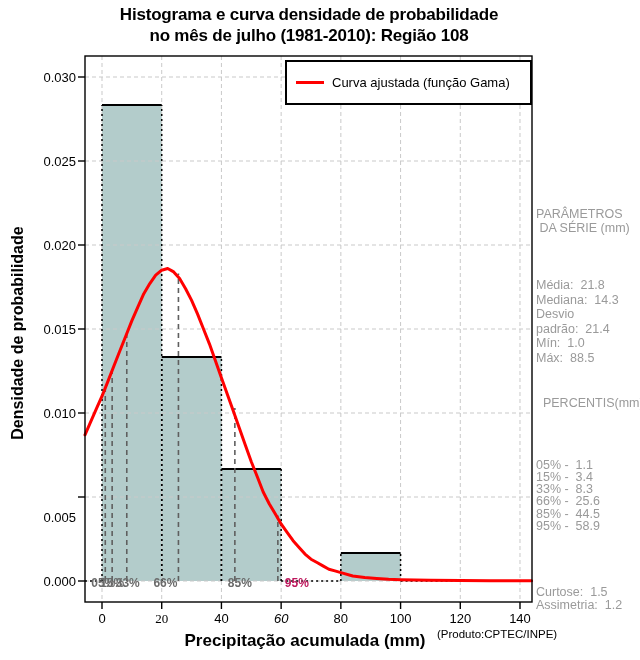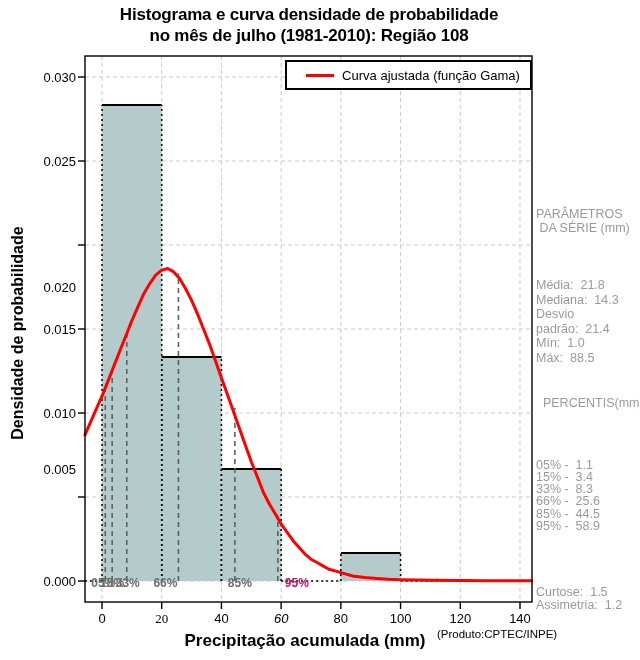--- a/index.html
+++ b/index.html
@@ -2,23 +2,23 @@
 <html><head>
 <meta charset="utf-8">
 <style>
   html,body{margin:0;padding:0;background:#fff;}
   #app{position:relative;width:640px;height:660px;background:#fff;
        font-family:"Liberation Sans",sans-serif;overflow:hidden;}
   #chart{position:absolute;left:0;top:0;}
   .title-line{position:absolute;left:0;width:618px;text-align:center;
        font-weight:bold;font-size:17px;color:#000;letter-spacing:-0.2px;}
   #title-1{top:5px;} #title-2{top:26px;}
-  #legend{position:absolute;left:285px;top:60px;width:247px;height:30px;
+  #legend{position:absolute;left:285px;top:60px;width:247px;height:45px;
        border:2px solid #000;background:#fff;box-sizing:border-box;
-       display:flex;flex-direction:row;justify-content:center;gap:11px;padding-left:9px;}
+       display:flex;flex-direction:column;justify-content:center;gap:11px;padding-left:9px;}
   .legend-row{display:flex;align-items:center;gap:8px;}
   .legend-swatch{display:inline-block;width:28px;height:3px;}
   .legend-label{font-size:13px;color:#000;white-space:nowrap;}
   #y-axis-label{position:absolute;left:18px;top:333px;transform:translate(-50%,-50%) rotate(-90deg);
        font-weight:bold;font-size:16px;white-space:nowrap;color:#000;}
   #x-axis-label{position:absolute;left:0;top:631px;width:610px;text-align:center;
        font-weight:bold;font-size:17px;color:#000;}
   #x-axis-note{position:absolute;left:437px;top:628px;font-size:11.5px;color:#000;white-space:nowrap;}
   .ytick{position:absolute;left:24px;width:52px;text-align:right;font-size:13px;color:#000;}
   .xtick{position:absolute;width:40px;text-align:center;font-size:13px;color:#000;top:611px;}
@@ -115,24 +115,24 @@
   <div id="side-panel" style="color: rgb(154, 154, 154);">
     <div class="sp-group" id="sp-header"><div>PARÂMETROS</div><div> DA SÉRIE (mm)</div></div>
     <div class="sp-group" id="sp-stats"><div>Média:  21.8</div><div>Mediana:  14.3</div><div>Desvio</div><div>padrão:  21.4</div><div>Mín:  1.0</div><div>Máx:  88.5</div></div>
     <div class="sp-group" id="sp-pct-header"><div>  PERCENTIS(mm)</div></div>
     <div class="sp-group" id="sp-percentis"><div>05% -  1.1</div><div>15% -  3.4</div><div>33% -  8.3</div><div>66% -  25.6</div><div>85% -  44.5</div><div>95% -  58.9</div></div>
     <div class="sp-group" id="sp-shape"><div>Curtose:  1.5</div><div>Assimetria:  1.2</div></div>
   </div>
 
   <div id="labels-layer">
       <div class="ytick" style="top: 574px;">0.000</div>
-      <div class="ytick" style="top: 462px;">0.005</div>
+      <div class="ytick" style="top: 510px;">0.005</div>
       <div class="ytick" style="top: 406px;">0.010</div>
       <div class="ytick" style="top: 322px;">0.015</div>
-      <div class="ytick" style="top: 238px; margin-top: 42px;">0.020</div>
+      <div class="ytick" style="top: 238px;">0.020</div>
       <div class="ytick" style="top: 154px;">0.025</div>
       <div class="ytick" style="top: 70px;">0.030</div>
       <div class="xtick" style="left: 82px;">0</div>
       <div class="xtick" style="left: 141.714px; font-family: Liberation Serif, serif;">20</div>
       <div class="xtick" style="left: 201.428px;">40</div>
       <div class="xtick" style="left: 261.142px; font-style: italic;">60</div>
       <div class="xtick" style="left: 320.856px;">80</div>
       <div class="xtick" style="left: 380.57px;">100</div>
       <div class="xtick" style="left: 440.284px;">120</div>
       <div class="xtick" style="left: 499.998px;">140</div>

